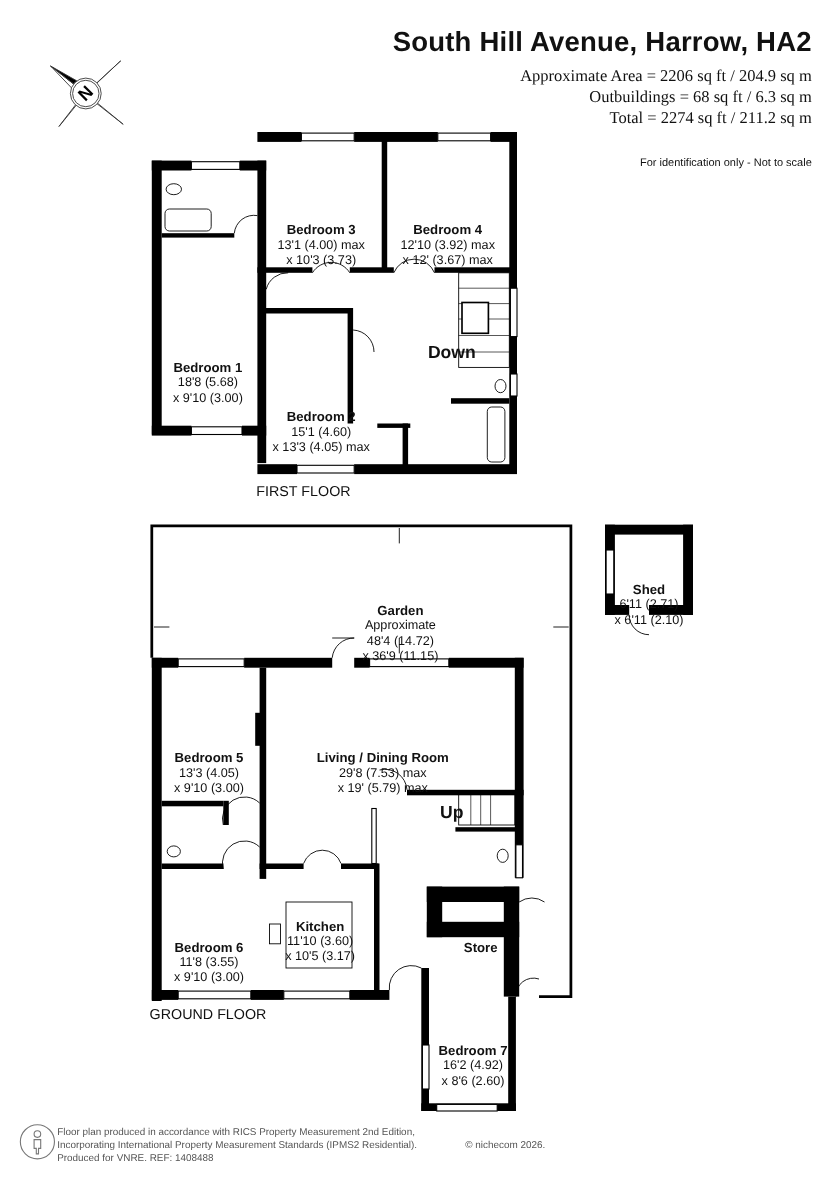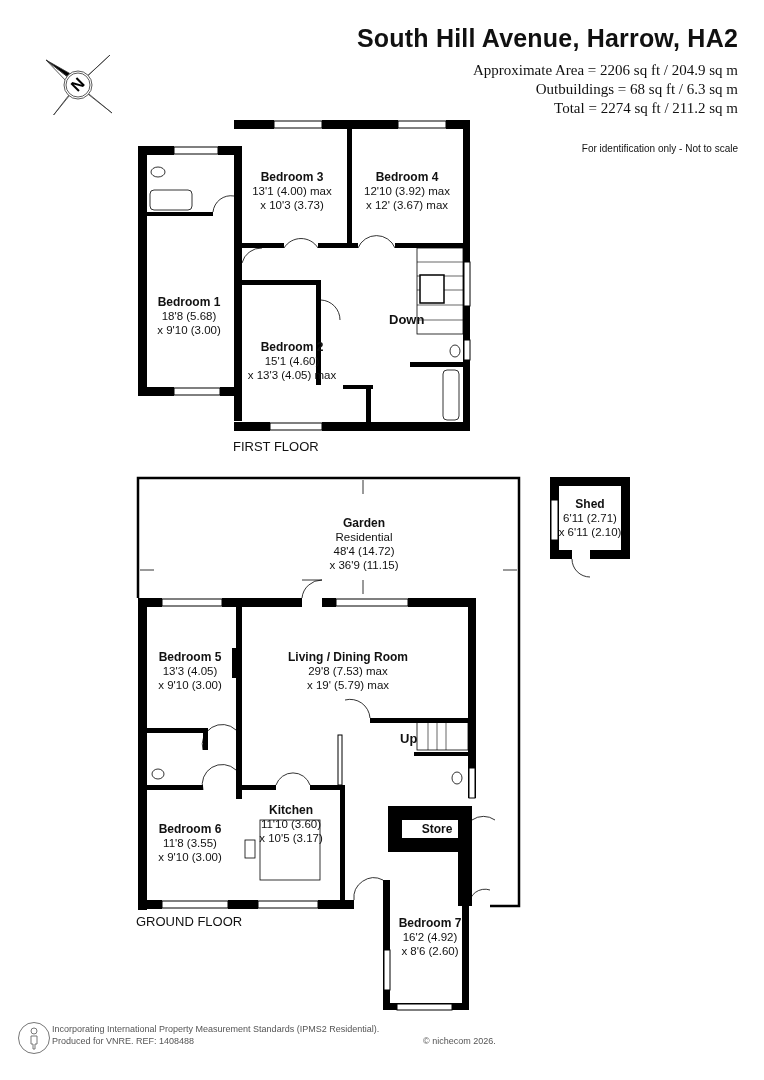--- a/index.html
+++ b/index.html
@@ -2,24 +2,24 @@
 <html><head>
 <meta charset="utf-8">
 <style>
   html,body{margin:0;padding:0;background:#fff;}
   body{width:764px;height:1080px;position:relative;overflow:hidden;font-family:"Liberation Sans",sans-serif;color:#111;}
   .title{position:absolute;right:26px;top:24px;font-weight:bold;font-size:25px;letter-spacing:0.2px;text-align:center;}
   .area{position:absolute;right:26px;font-size:15px;text-align:right;font-family:Liberation Serif, serif;}
   .a1{top:62px}.a2{top:81px}.a3{top:100px}
   .note{position:absolute;right:26px;top:122px;font-size:10px;margin-top:21px;}
   svg.plan{position:absolute;left:0;top:0;}
-  .lbl{position:absolute;text-align:center;font-size:11.5px;line-height:14px;transform:translateX(-50%);white-space:nowrap;}
+  .lbl{position:absolute;text-align:center;font-size:11.5px;line-height:14px;transform:translateX(-50%);white-space:nowrap;margin-top:32px;}
   .lbl b{display:block;font-size:12px;}
   .floor{position:absolute;font-weight:normal;font-size:13px;}
-  .down,.up{position:absolute;font-weight:bold;font-size:13px;}
+  .down,.up{position:absolute;font-weight:bold;font-size:16px;}
   .footer{position:absolute;left:52px;top:1024px;font-size:9px;line-height:11.5px;color:#555;}
   .info-icon{position:absolute;left:18px;top:1022px;width:30px;height:30px;border:1px solid #777;border-radius:50%;}
   .copy{position:absolute;left:395px;top:1035.5px;font-size:9px;color:#555;margin-left:28px;}
   .compass{position:absolute;left:40px;top:55px;}
 </style>
 </head>
 <body>
 
 <div class="title">South Hill Avenue, Harrow, HA2</div>
 <div class="area a1">Approximate Area = 2206 sq ft / 204.9 sq m</div>
@@ -188,21 +188,21 @@
 <div class="lbl" style="left:407px;top:170px">
   <b>Bedroom 4</b>
   <span>12'10 (3.92) max</span><br>
   <span>x 12' (3.67) max</span>
 </div>
 <div class="down" style="left:389px;top:312px">Down</div>
 <div class="floor" style="left:233px;top:439px">FIRST FLOOR</div>
 
 <div class="lbl" style="left:364px;top:516px">
   <b>Garden</b>
-  <span>Residential</span><br>
+  <span>Approximate</span><br>
   <span>48'4 (14.72)</span><br>
   <span>x 36'9 (11.15)</span>
 </div>
 <div class="lbl" style="left:590px;top:497px">
   <b>Shed</b>
   <span>6'11 (2.71)</span><br>
   <span>x 6'11 (2.10)</span>
 </div>
 
 <div class="lbl" style="left:190px;top:650px">
@@ -234,16 +234,17 @@
   <span>x 8'6 (2.60)</span>
 </div>
 <div class="up" style="left:400px;top:731px">Up</div>
 <div class="floor" style="left:136px;top:914px">GROUND FLOOR</div>
 
 <svg class="info-icon" viewBox="0 0 30 30" width="30" height="30">
   <circle cx="15" cy="8" r="3" fill="none" stroke="#777" stroke-width="1"></circle>
   <path d="M12,13 L18,13 L18,21 L16,21 L16,26 L14,26 L14,21 L12,21 Z" fill="none" stroke="#777" stroke-width="1"></path>
 </svg>
 <div class="footer">
+  <div>Floor plan produced in accordance with RICS Property Measurement 2nd Edition,</div>
   <div>Incorporating International Property Measurement Standards (IPMS2 Residential).</div>
   <div>Produced for VNRE.   REF: 1408488</div>
 </div>
 <div class="copy">© nichecom 2026.</div>
 
 </body></html>

